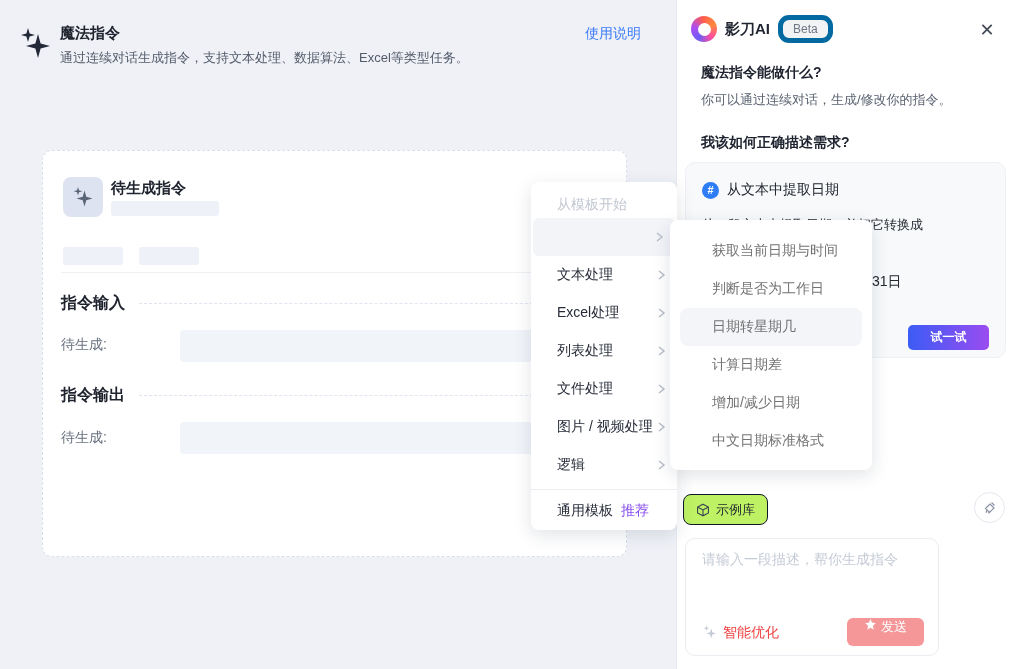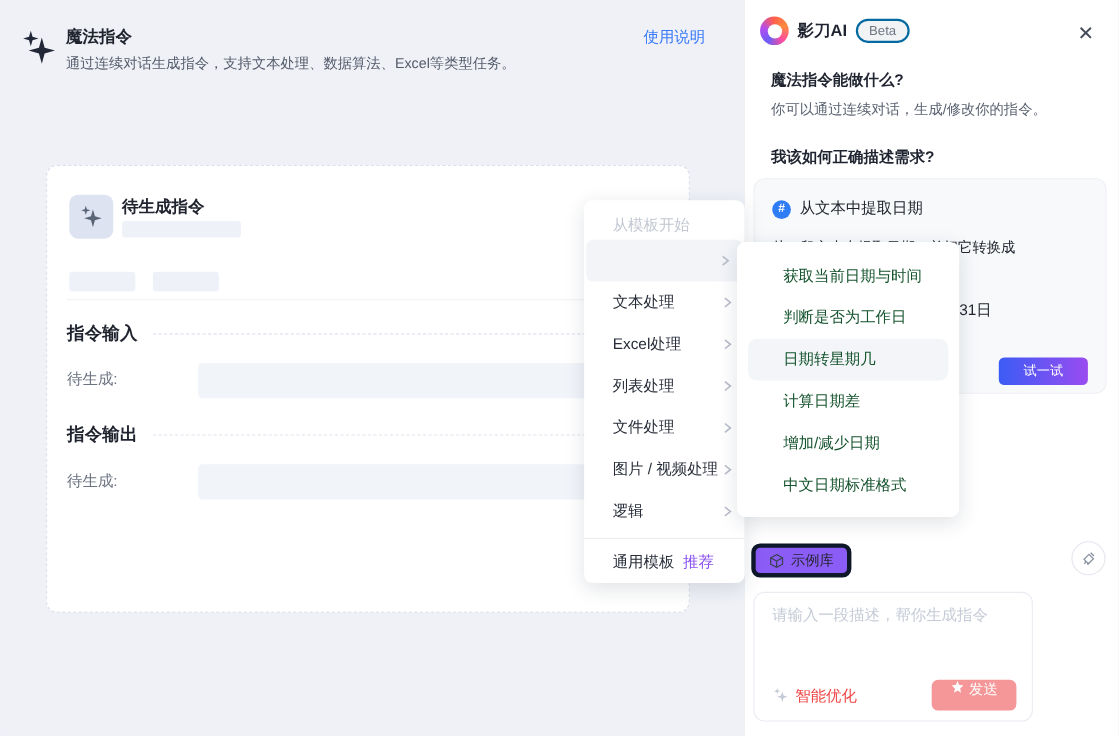--- a/index.html
+++ b/index.html
@@ -41,53 +41,53 @@
   .menu-item .chev { margin-left:auto; display:flex; align-items:center; }
   .menu-divider { border-top:1px solid #ecedf2; margin:5px 0 0 0; }
   .menu-footer { height:42px; display:flex; align-items:center; padding-left:26px; gap:8px;
     font-size:14px; color:#272c38; cursor:pointer; }
   .menu-footer .rec { color:#8a50f0; }
 
   
   .submenu { position:absolute; left:670px; top:220px; width:202px; height:250px; background:#fff;
     border-radius:8px; box-shadow:0 5px 18px rgba(25,35,60,.13); padding-top:12px; z-index:21; }
   .sub-item { height:38px; margin:0 10px; display:flex; align-items:center; padding-left:32px;
-    font-size:14px; color:#14532d; cursor:pointer; border-radius:8px; }
+    font-size:14px; color:#737373; cursor:pointer; border-radius:8px; }
   .sub-item.active { background:#f3f5f9; }
 
   
   .panel { position:absolute; left:676px; top:0; width:341px; height:669px; background:#ffffff;
     border-left:1px solid #e7eaf0; }
   .brand-row { position:absolute; left:14px; top:15px; display:flex; align-items:center; gap:8px; }
   .ring { width:26px; height:26px; border-radius:50%;
     background:conic-gradient(from 210deg,#6d5df5,#b14df0,#ff5d4d,#ff8a3d,#ff4d9e,#6d5df5);
     display:flex; align-items:center; justify-content:center; }
   .ring-inner { width:13px; height:13px; background:#fff; border-radius:50%; }
   .brand-name { font-size:15px; font-weight:bold; color:#1f2430; }
-  .beta { background:#f2f3f5; border:2px solid #0369a1; color:#6f7684; font-size:12px;
+  .beta { background:#f2f3f5; border:5px solid #0369a1; color:#6f7684; font-size:12px;
     padding:2px 10px; border-radius:11px; }
   .close-x { position:absolute; left:300px; top:20px; width:20px; height:20px; color:#454c59;
     font-size:18px; line-height:20px; text-align:center; cursor:pointer; }
   .q { position:absolute; left:24px; font-size:14px; font-weight:bold; color:#1f2430; }
   .a { position:absolute; left:24px; font-size:13px; color:#5a6270; }
 
   .ex-card { position:absolute; left:8px; top:162px; width:321px; height:196px;
     background:#f7f9fb; border:1px solid #eef0f4; border-radius:10px; }
   .ex-title-row { position:absolute; left:16px; top:18px; display:flex; align-items:center; gap:8px; }
   .hash { width:17px; height:17px; border-radius:50%; background:#2f7df6; color:#fff; font-size:11px;
     font-weight:bold; display:flex; align-items:center; justify-content:center; }
   .ex-title { font-size:14px; color:#20242d; }
   .ex-desc { position:absolute; left:16px; top:53px; font-size:13px; color:#23272f; }
   .ex-frag { position:absolute; left:186px; top:110px; font-size:14px; color:#23272f; }
   .try-btn { position:absolute; left:222px; top:162px; width:81px; height:25px; border:none;
     border-radius:5px; background:linear-gradient(90deg,#3c5cf5,#9a4cf0); color:#fff; font-size:12px;
-    font-weight:normal; cursor:pointer; display:flex; align-items:center; justify-content:center; }
+    font-weight:bold; cursor:pointer; display:flex; align-items:center; justify-content:center; }
 
   .samples-btn { position:absolute; left:6px; top:494px; height:31px; padding:0 12px;
-    background:#8b5cf6; border:4px solid #0f172a; border-radius:8px; display:flex; align-items:center;
+    background:#bef264; border:1px solid #0f172a; border-radius:8px; display:flex; align-items:center;
     gap:6px; font-size:13px; color:#23272f; cursor:pointer; }
   .broom-btn { position:absolute; left:297px; top:492px; width:31px; height:31px; border-radius:50%;
     background:#fff; border:1px solid #e4e7ed; display:flex; align-items:center; justify-content:center;
     cursor:pointer; }
 
   .input-box { position:absolute; left:8px; top:538px; width:254px; height:118px; background:#fff;
     border:1px solid #e9ecf1; border-radius:10px; }
   .input-box textarea { position:absolute; left:8px; top:6px; width:300px; height:70px; border:none;
     outline:none; resize:none; font-family:inherit; font-size:14px; color:#333; padding:6px 8px;
     background:transparent; }

